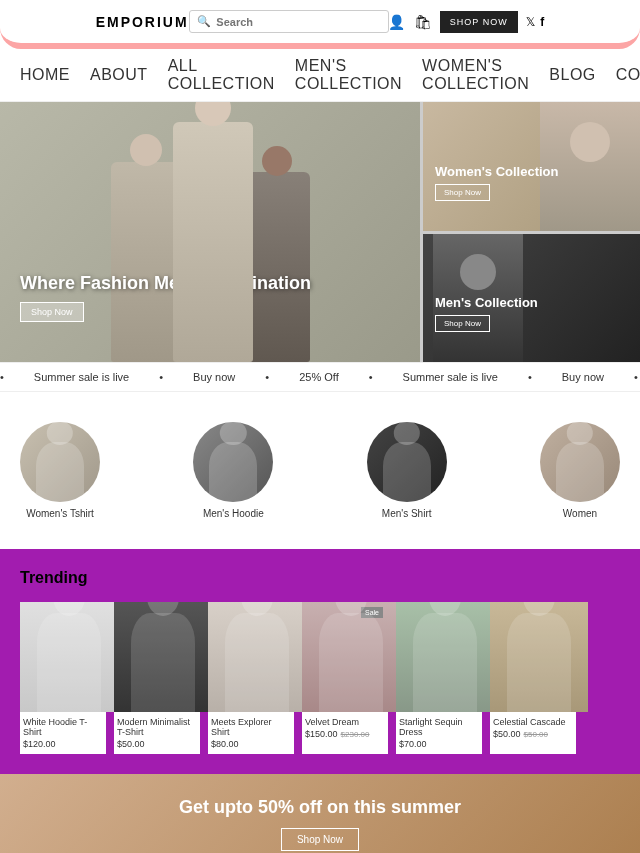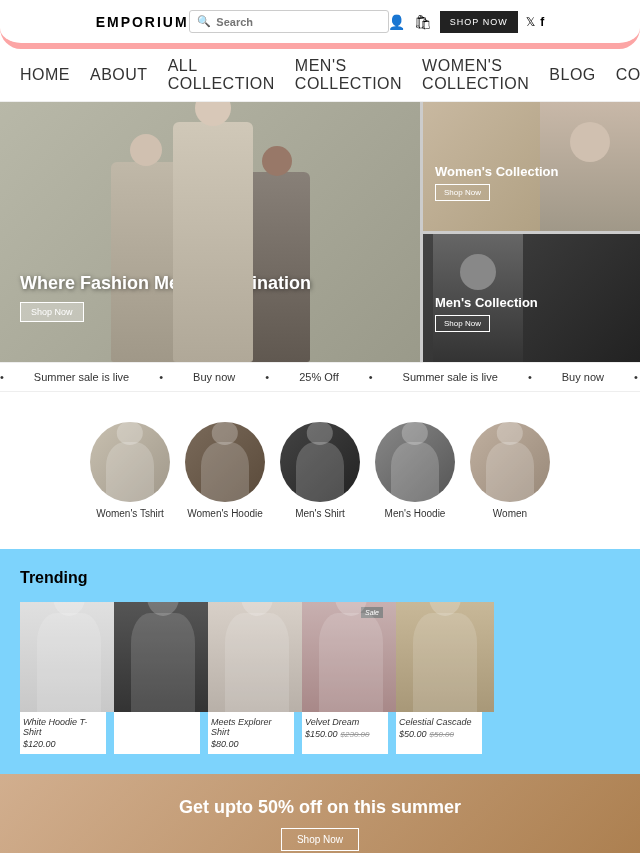--- a/index.html
+++ b/index.html
@@ -74,41 +74,41 @@
     }
     .ticker-inner {
       display: flex; gap: 30px; white-space: nowrap;
       animation: none;
     }
     .ticker-item { font-size: 11px; color: #333; }
 
     
     .section { padding: 30px 20px; }
     .section-title { text-align: center; font-size: 16px; font-weight: 600; margin-bottom: 20px; }
-    .categories { display: flex; justify-content: center; gap: 15px; flex-wrap: wrap; }
+    .categories { display: flex; justify-content: space-between; gap: 15px; flex-wrap: wrap; }
     .category-item { display: flex; flex-direction: column; align-items: center; gap: 6px; }
     .category-circle {
       width: 80px; height: 80px; border-radius: 50%; overflow: hidden;
       background: #ccc;
     }
     
     .cat-womens-tshirt { background: linear-gradient(135deg, #c8c0b0, #a0988a); }
     .cat-womens-hoodie { background: linear-gradient(135deg, #7a6a5a, #5a4a3a); }
     .cat-mens-hoodie { background: linear-gradient(135deg, #888, #555); }
     .cat-mens-shirt { background: linear-gradient(135deg, #444, #222); }
     .cat-men { background: linear-gradient(135deg, #555, #333); }
     .cat-women { background: linear-gradient(135deg, #c0b0a0, #988878); }
     .category-label { font-size: 10px; color: #333; text-align: center; }
 
     
-    .trending-section { padding: 20px; background: #7dd3fc; }
+    .trending-section { padding: 20px; background: #a21caf; }
     .trending-title { font-size: 16px; font-weight: 700; margin-bottom: 15px; }
     .products { display: flex; gap: 8px; overflow-x: hidden; }
     .product-card {
-      width: 86px; flex-shrink: 0; background: #fff; position: relative; font-style: italic;
+      width: 86px; flex-shrink: 0; background: #fff; position: relative;
     }
     .product-img {
       width: 98px; height: 110px; background: #ccc;
     }
     .prod-white-hoodie { background: linear-gradient(to bottom, #e0e0e0, #c8c8c8); }
     .prod-black-tshirt { background: linear-gradient(to bottom, #555, #333); }
     .prod-white-shirt { background: linear-gradient(to bottom, #d8d0c8, #b8b0a8); }
     .prod-velvet { background: linear-gradient(to bottom, #c8b0b0, #a88888); }
     .prod-sequin { background: linear-gradient(to bottom, #a8c0a8, #889888); }
     .prod-celestial { background: linear-gradient(to bottom, #c8b898, #a89878); }
@@ -309,44 +309,36 @@
   <div class="categories">
     <div class="category-item">
       <div class="category-circle cat-womens-tshirt">
         <div class="cat-sil">
             <div class="cat-body"></div>
           </div>
       </div>
       <span class="category-label">Women's Tshirt</span>
     </div>
     <div class="category-item">
-      <div class="category-circle cat-womens-hoodie">
+      <div class="category-circle cat-mens-hoodie">
         <div class="cat-sil">
             <div class="cat-body"></div>
           </div>
       </div>
-      <span class="category-label">Women's Hoodie</span>
+      <span class="category-label">Men's Hoodie</span>
     </div>
     <div class="category-item">
       <div class="category-circle cat-mens-shirt">
         <div class="cat-sil">
             <div class="cat-body"></div>
           </div>
       </div>
       <span class="category-label">Men's Shirt</span>
     </div>
     <div class="category-item">
-      <div class="category-circle cat-mens-hoodie">
-        <div class="cat-sil">
-            <div class="cat-body"></div>
-          </div>
-      </div>
-      <span class="category-label">Men's Hoodie</span>
-    </div>
-    <div class="category-item">
       <div class="category-circle cat-women">
         <div class="cat-sil">
             <div class="cat-body"></div>
           </div>
       </div>
       <span class="category-label">Women</span>
     </div>
   </div>
 </div>
 
@@ -365,20 +357,24 @@
         <div class="product-price">$120.00</div>
       </div>
     </div>
 
     <div class="product-card">
       <div class="product-img prod-black-tshirt">
         <div class="prod-person">
             <div class="prod-body"></div>
           </div>
       </div>
+      <div class="product-info">
+        <div class="product-name">Modern Minimalist T-Shirt</div>
+        <div class="product-price">$50.00</div>
+      </div>
     </div>
 
     <div class="product-card">
       <div class="product-img prod-white-shirt">
         <div class="prod-person">
             <div class="prod-body"></div>
           </div>
       </div>
       <div class="product-info">
         <div class="product-name">Meets Explorer Shirt</div>
@@ -392,20 +388,31 @@
         <div class="prod-person">
             <div class="prod-body"></div>
           </div>
       </div>
       <div class="product-info">
         <div class="product-name">Velvet Dream</div>
         <div class="product-price">$150.00<span class="product-price-old">$230.00</span></div>
       </div>
     </div>
 
+    <div class="product-card">
+      <div class="product-img prod-sequin">
+        <div class="prod-person">
+            <div class="prod-body"></div>
+          </div>
+      </div>
+      <div class="product-info">
+        <div class="product-name">Starlight Sequin Dress</div>
+        <div class="product-price">$70.00</div>
+      </div>
+    </div>
 
     <div class="product-card">
 
       <div class="product-img prod-celestial">
         <div class="prod-person">
             <div class="prod-body"></div>
           </div>
       </div>
       <div class="product-info">
         <div class="product-name">Celestial Cascade</div>

